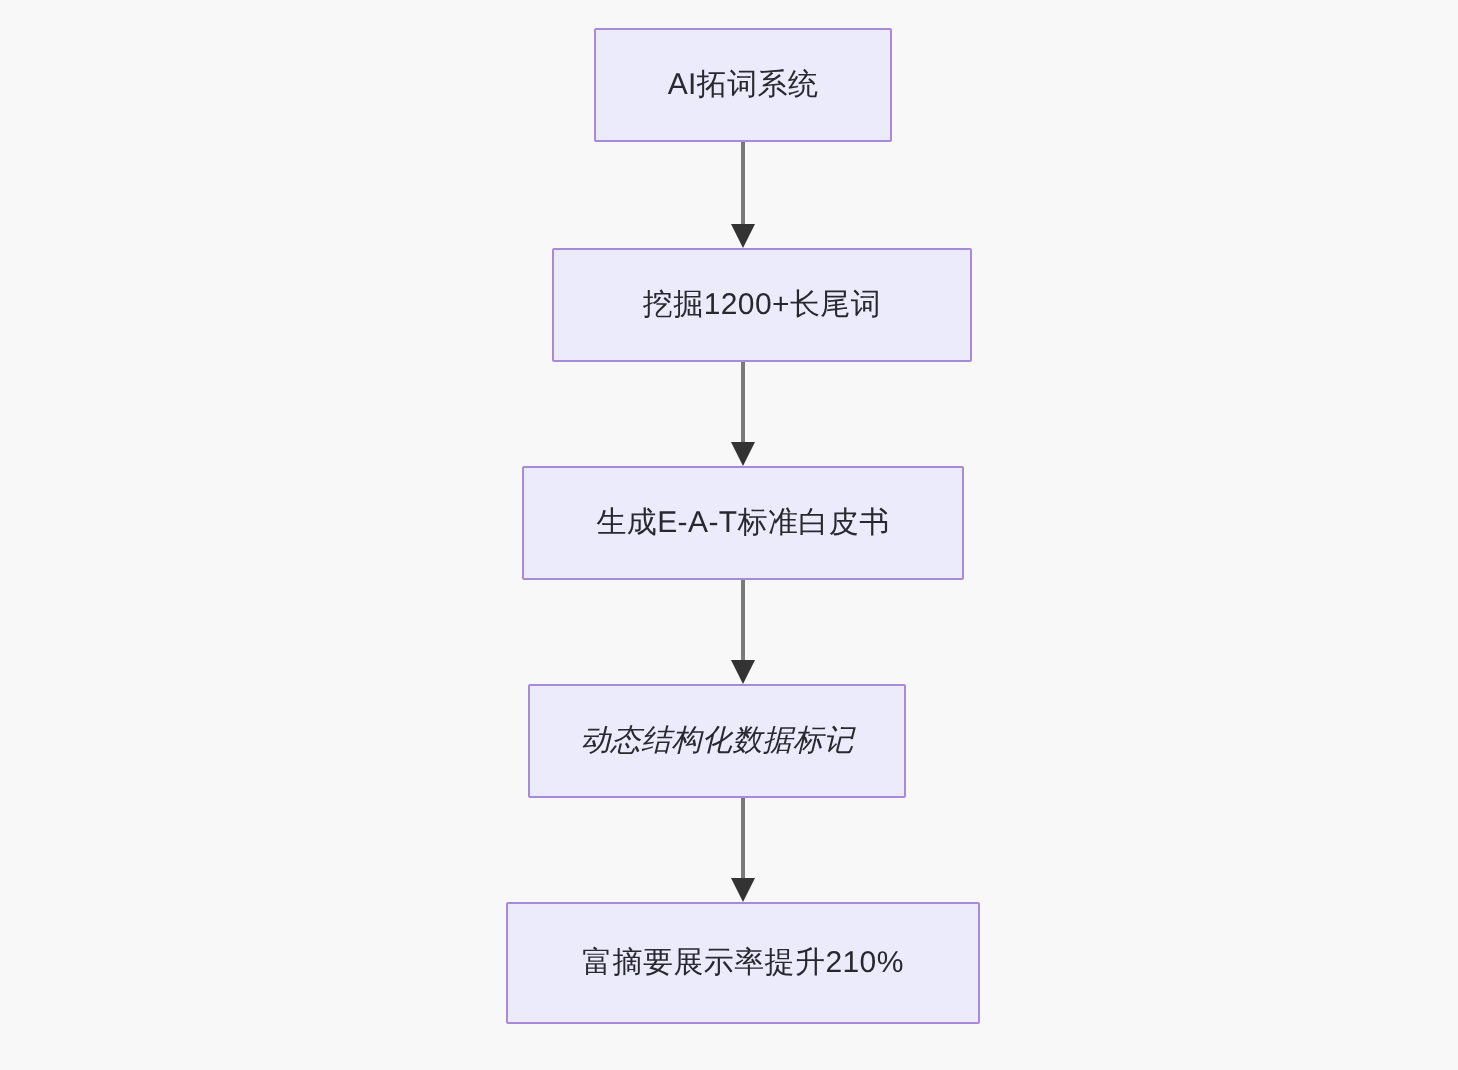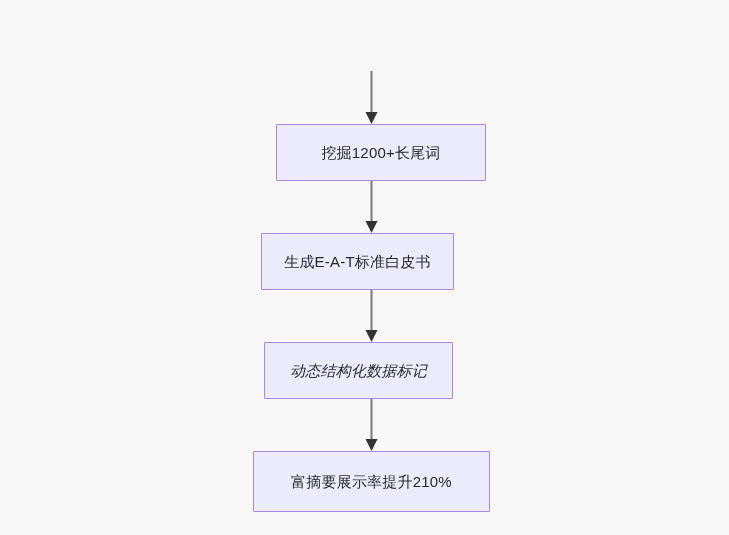--- a/index.html
+++ b/index.html
@@ -35,21 +35,21 @@
     letter-spacing: 0.2px;
     white-space: nowrap;
     text-align: center;
   }
   .node-label {
     display: block;
   }
   
   .node-1 { left: 297px; top: 14px;  width: 149px; height: 57px; }
   .node-2 { left: 276px; top: 124px; width: 210px; height: 57px; }
-  .node-3 { left: 261px; top: 233px; width: 193px; height: 57px; }
+  .node-3 { left: 261px; top: 233px; width: 221px; height: 57px; }
   .node-4 { left: 264px; top: 342px; width: 189px; height: 57px; font-style: italic; }
   .node-5 { left: 253px; top: 451px; width: 237px; height: 61px; }
 
   .edge {
     position: absolute;
     left: 0;
     top: 0;
     width: 729px;
     height: 535px;
     pointer-events: none;
@@ -85,20 +85,23 @@
       <path class="edge-line" d="M371.5,290 L371.5,333"></path>
       <polygon class="edge-head" points="371.5,342 365.5,330 377.5,330"></polygon>
     </g>
 
     <g>
       <path class="edge-line" d="M371.5,399 L371.5,442"></path>
       <polygon class="edge-head" points="371.5,451 365.5,439 377.5,439"></polygon>
     </g>
   </svg>
 
+  <div class="node node-1">
+    <span class="node-label">AI拓词系统</span>
+  </div>
 
   <div class="node node-2">
     <span class="node-label">挖掘1200+长尾词</span>
   </div>
 
   <div class="node node-3">
     <span class="node-label">生成E-A-T标准白皮书</span>
   </div>
 
   <div class="node node-4">

